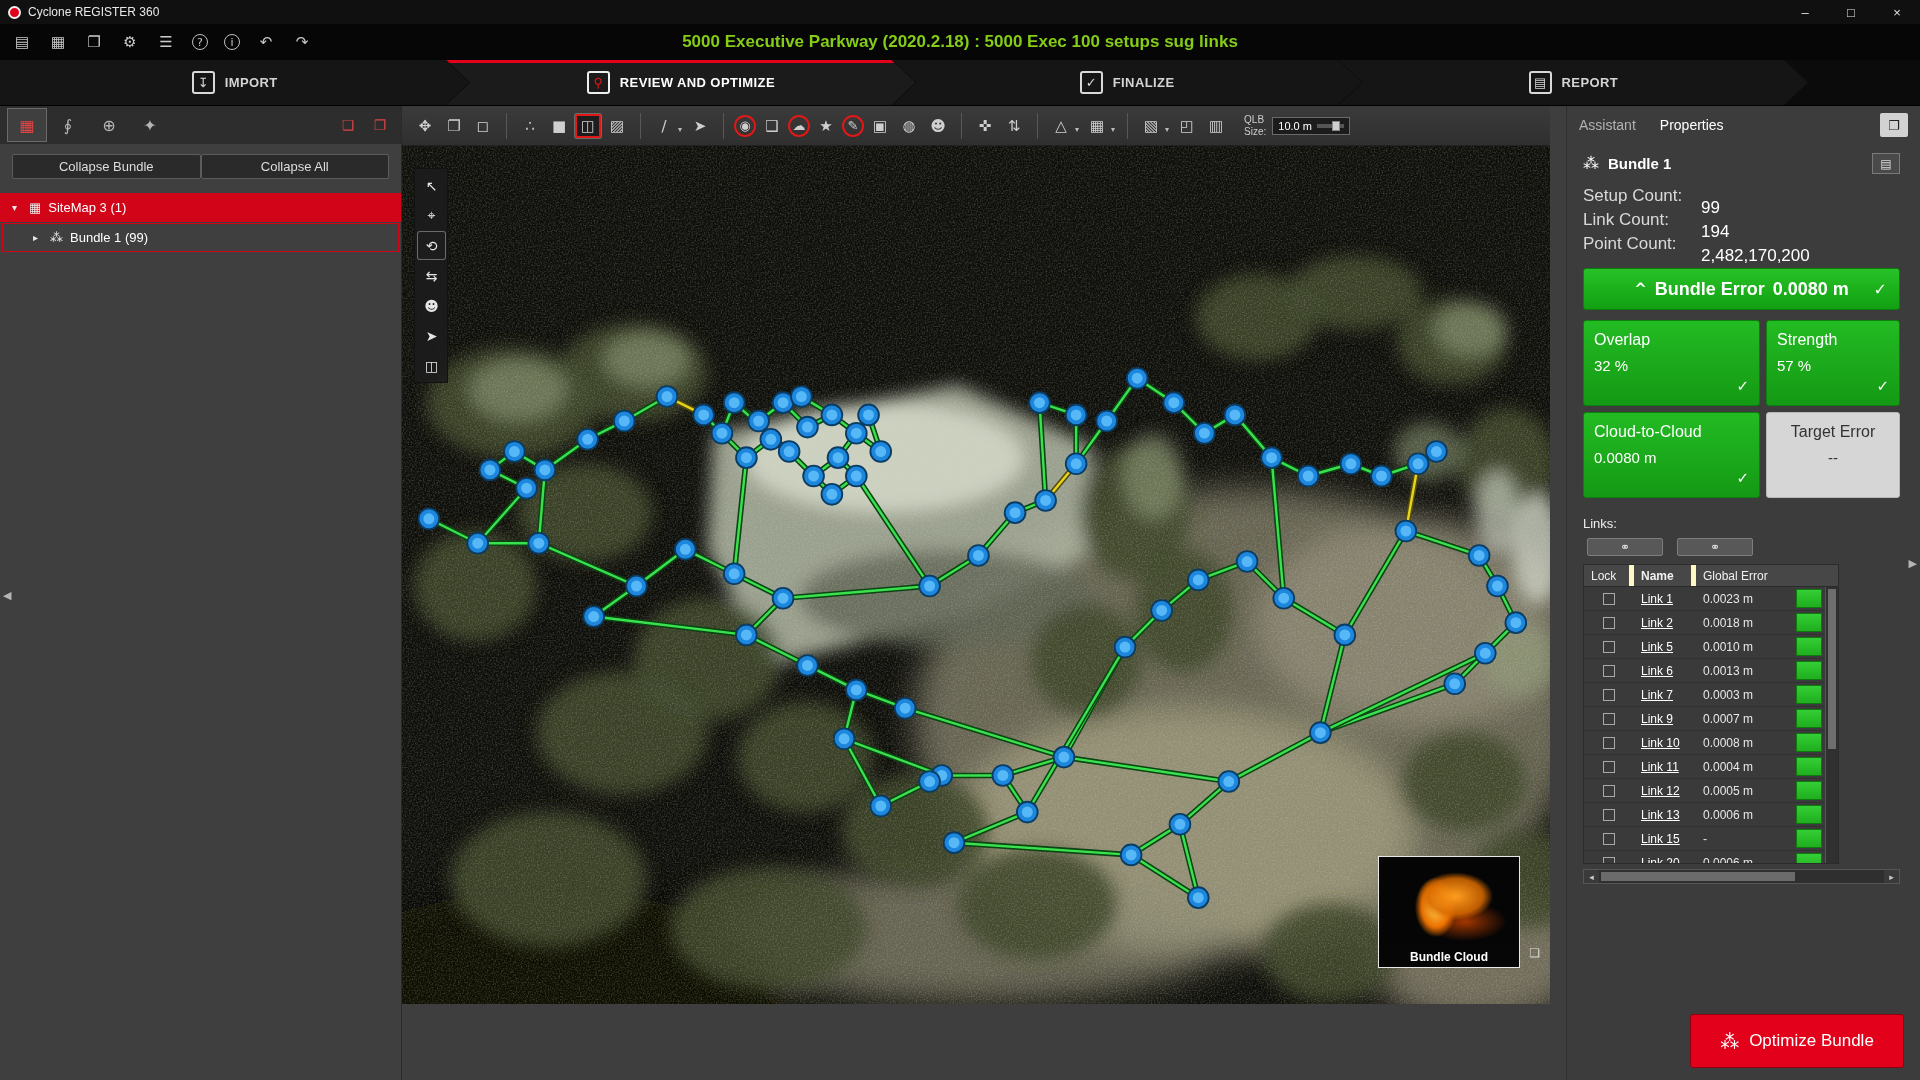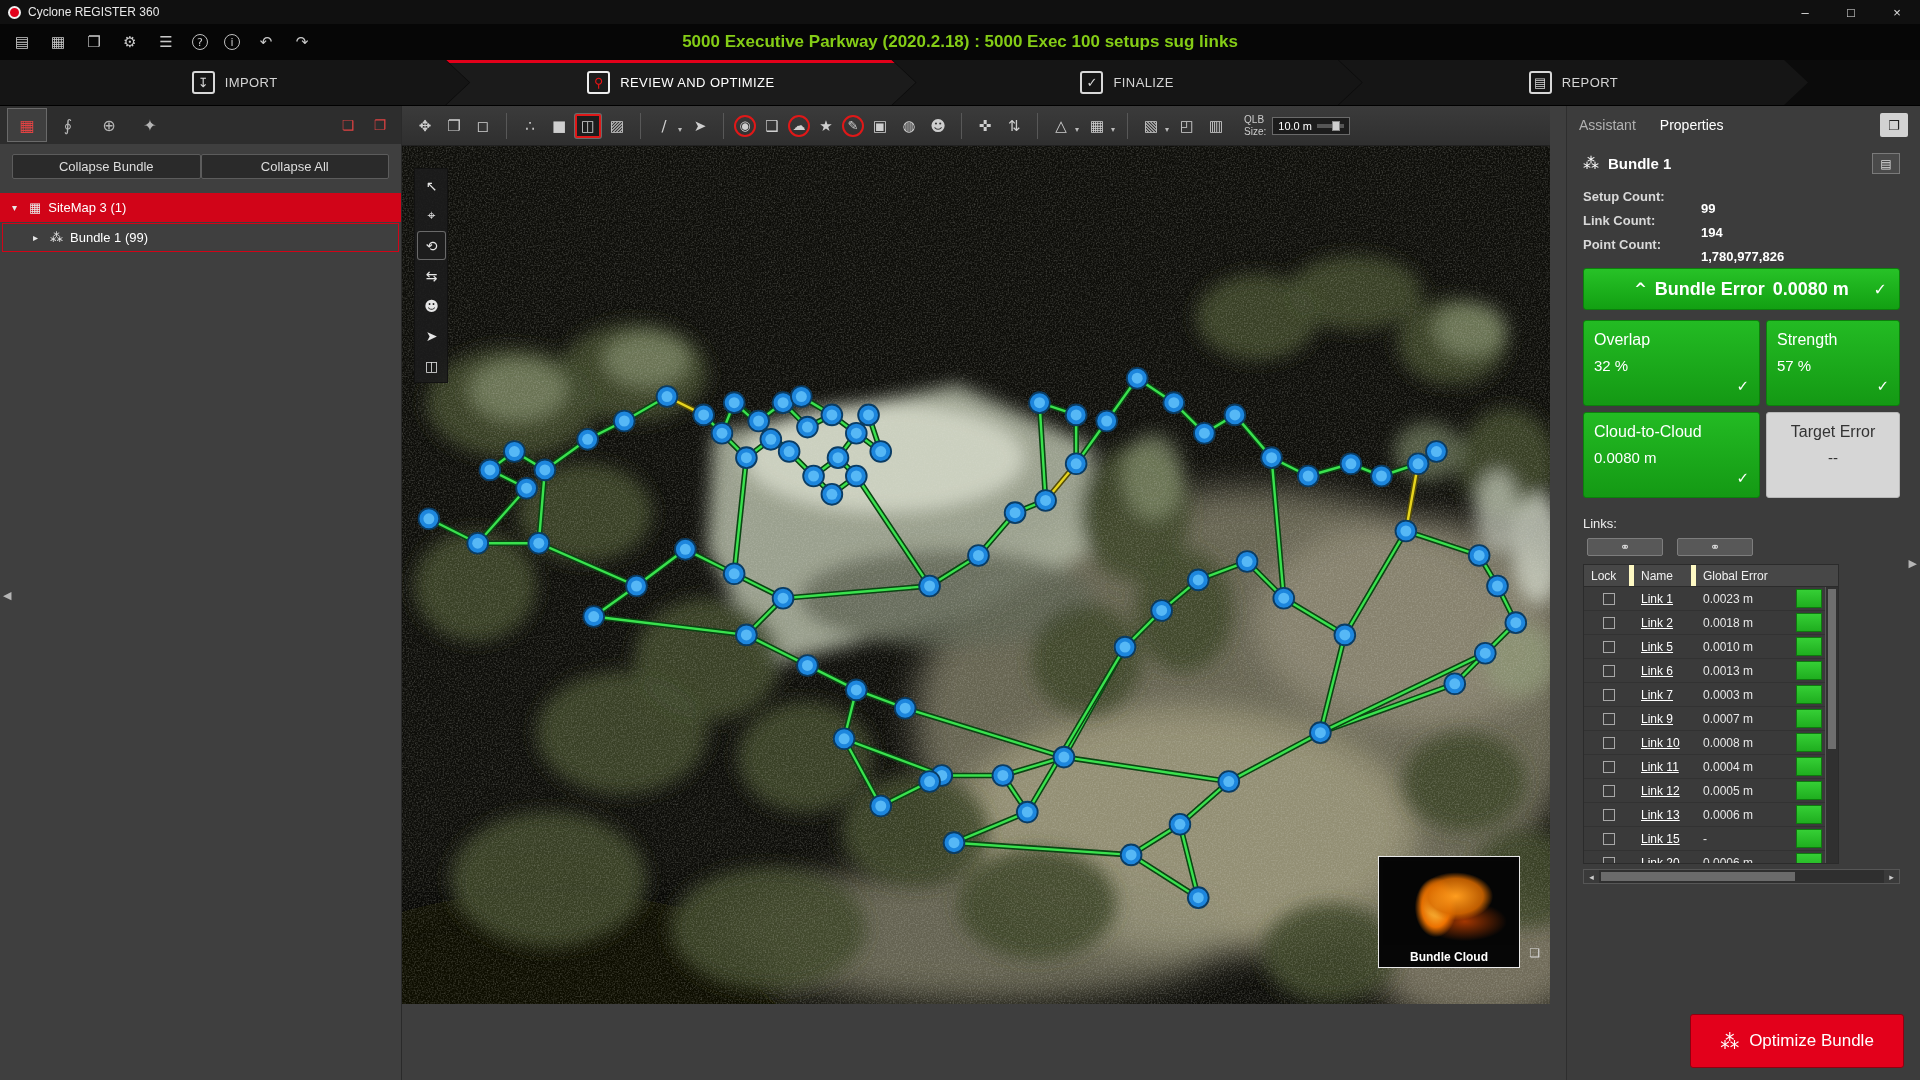--- a/index.html
+++ b/index.html
@@ -27,21 +27,21 @@
   .wtab { flex:1; position:relative; background:#151515; display:flex; align-items:center; justify-content:center; gap:10px;
     clip-path:polygon(0 0, calc(100% - 24px) 0, 100% 50%, calc(100% - 24px) 100%, 0 100%);
     filter:drop-shadow(2px 0 0 #4e4e4e); }
   .wtab.notch { margin-left:-23px;
     clip-path:polygon(0 0, calc(100% - 24px) 0, 100% 50%, calc(100% - 24px) 100%, 0 100%, 24px 50%); }
   .wtab.active { background:#1b1b1b; }
   .wtab.active::before { content:''; position:absolute; left:0; top:0; right:0; height:3px; background:#e2001a; }
   .wticon { width:23px; height:23px; border:2px solid #d8d8d8; border-radius:3px; display:flex; align-items:center; justify-content:center;
     color:#d8d8d8; font-size:13px; }
   .wtab.active .wticon { color:#e81414; border-color:#eee; }
-  .wlabel { color:#d4d4d4; font-size:13px; letter-spacing:.4px; }
+  .wlabel { color:#d4d4d4; font-size:13px; letter-spacing:.4px;font-weight:bold; }
   .wtab.active .wlabel { color:#fff; }
 
   
   .main { flex:1; display:flex; background:#3e3e3e; position:relative; overflow:hidden; }
 
   
   .left-panel { width:402px; background:#3f3f3f; border-right:1px solid #2a2a2a; display:flex; flex-direction:column; }
   .lp-tabs { height:38px; background:#2d2d2d; display:flex; align-items:center; padding:0 8px; gap:4px; }
   .lp-tabs .ticon { width:38px; height:32px; display:flex; align-items:center; justify-content:center; color:#b5b5b5; font-size:16px; }
   .lp-tabs .ticon.act { background:#3f3f3f; }
@@ -103,42 +103,42 @@
   .rp-tab.active { color:#fff; }
   .rp-layout { margin-left:auto; width:28px; height:24px; background:#d2d2d2; color:#222; display:flex; align-items:center; justify-content:center;
     font-size:13px; border-radius:2px; }
   .rp-content { padding:4px 20px 0 16px; }
   .bundle-header { display:flex; align-items:center; gap:9px; margin:6px 0 10px; }
   .bundle-icon { color:#fff; font-size:16px; }
   .bundle-title { font-weight:bold; font-size:15px; color:#fff; }
   .list-btn { margin-left:auto; width:28px; height:21px; border:1px solid #7a7a7a; background:#4a4a4a; color:#ddd; display:flex;
     align-items:center; justify-content:center; font-size:12px; }
   .stats { margin-bottom:12px; }
-  .stat-row { display:flex; height:24px; align-items:center; font-size:13px; color:#d9d9d9;font-weight:bold; }
+  .stat-row { display:flex; height:24px; align-items:center; font-size:17px; color:#d9d9d9; }
   .stat-label { width:118px; }
   .stat-value { color:#fff;margin-top:24px; }
   .error-banner { height:42px; background:linear-gradient(#27c227,#12a012); border:1px solid #0c800c; border-radius:3px; display:flex;
     align-items:center; justify-content:center; gap:8px; color:#fff; font-weight:bold; font-size:18px; position:relative; margin-bottom:10px; }
   .chev { font-size:15px; }
   .bcheck { position:absolute; right:12px; font-size:16px; font-weight:normal; }
   .tiles { display:grid; grid-template-columns:1fr 134px; gap:6px; margin-bottom:18px; }
   .tile { height:86px; border-radius:3px; padding:10px 10px; position:relative; color:#fff; }
   .tile.good { background:linear-gradient(#23bb23,#149914); border:1px solid #0c800c; }
   .tile.na { background:#d6d6d6; color:#333; border:1px solid #b8b8b8; text-align:center; }
   .tile-title { font-size:16px; margin-bottom:8px; }
   .tile-value { font-size:15px; }
   .tile-check { position:absolute; right:10px; bottom:10px; font-size:15px; }
   .links-label { font-size:13px; color:#eee; margin:2px 0 7px; }
   .link-btns { display:flex; gap:14px; margin:0 0 8px 4px; }
   .ticon.link-btn { width:76px; height:18px; background:#585858; border:1px solid #7d7d7d; border-radius:2px; color:#ddd; font-size:12px;
     display:flex; align-items:center; justify-content:center; }
   .links-table { position:relative; width:256px; height:300px; overflow:hidden; border:1px solid #2b2b2b; background:#3a3a3a; }
   .lt-header { display:flex; background:#474747; height:22px; border-bottom:1px solid #2b2b2b; color:#f0f0f0; font-size:12px; align-items:center; }
   .lt-h { border-right:5px solid #fef9c3; height:100%; display:flex; align-items:center; padding-left:7px; }
-  .lt-h.lock { width:50px; } .lt-h.name { width:62px; } .lt-h.err { flex:1; border-right:none; }
+  .lt-h.lock { width:50px; } .lt-h.name { width:62px;font-weight:bold; } .lt-h.err { flex:1; border-right:none; }
   .lt-row { display:flex; height:24px; align-items:center; border-bottom:1px solid #323232; font-size:12px; color:#e8e8e8; }
   .lt-lock { width:50px; display:flex; justify-content:center; }
   .cb { width:12px; height:12px; border:1px solid #a8a8a8; background:#3a3a3a; }
   .lt-name { width:62px; padding-left:7px; text-decoration:underline; color:#fff; }
   .lt-err { width:100px; padding-left:7px; }
   .lt-bar { width:30px; align-self:stretch; padding:2px 4px 2px 0; }
   .bar { display:block; width:100%; height:100%; background:linear-gradient(#35cf35,#1fae1f); border:1px solid #0e7a0e; }
   .v-scroll { position:absolute; right:0; top:22px; bottom:0; width:13px; background:#303030; border-left:1px solid #565656; }
   .v-thumb { margin:2px; height:58%; background:#6e6e6e; }
   .h-scroll { margin-top:5px; height:15px; width:100%; display:flex; align-items:center; background:#2f2f2f; border:1px solid #565656; }
@@ -772,21 +772,21 @@
             <div class="stat-row">
               <span class="stat-label">Setup Count:</span>
               <span class="stat-value">99</span>
             </div>
             <div class="stat-row">
               <span class="stat-label">Link Count:</span>
               <span class="stat-value">194</span>
             </div>
             <div class="stat-row">
               <span class="stat-label">Point Count:</span>
-              <span class="stat-value">1,780,977,826</span>
+              <span class="stat-value">2,482,170,200</span>
             </div>
           </div>
         <div class="error-banner">
           <span class="chev">^</span>
           <span>Bundle Error</span>
           <span>0.0080 m</span>
           <span class="bcheck">✓</span>
         </div>
         <div class="tiles">
             <div class="tile good">

